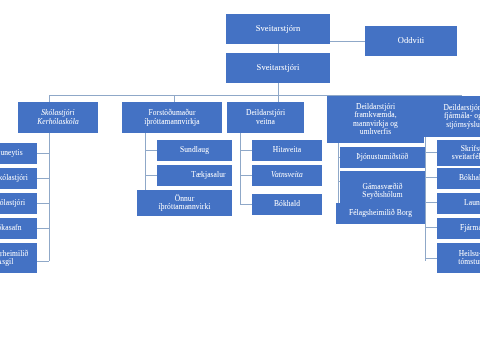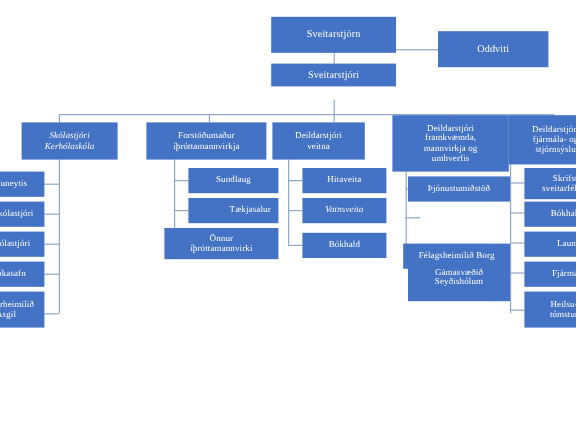--- a/index.html
+++ b/index.html
@@ -89,21 +89,21 @@
   <div class="conn h" style="left:425px; top:152px; width:12px;"></div>
   <div class="conn h" style="left:425px; top:177px; width:12px;"></div>
   <div class="conn h" style="left:425px; top:202px; width:12px;"></div>
   <div class="conn h" style="left:425px; top:227px; width:12px;"></div>
   <div class="conn h" style="left:425px; top:258px; width:12px;"></div>
 
   <div class="node" style="left:226px; top:14px; width:104px; height:30px; font-size:8.5px;">Sveitarstjórn</div>
 
   <div class="node" style="left:365px; top:26px; width:92px; height:30px; font-size:8.5px;">Oddviti</div>
 
-  <div class="node" style="left:226px; top:53px; width:104px; height:19px; font-size:8.5px;">Sveitarstjóri</div>
+  <div class="node" style="left:226px; top:53px; width:104px; height:30px; font-size:8.5px;">Sveitarstjóri</div>
 
   <div class="node" style="left:18px; top:102px; width:80px; height:31px; font-size:7.5px;font-style:italic;">Skólastjóri
 Kerhólaskóla</div>
 
   <div class="node" style="left:122px; top:102px; width:100px; height:31px; font-size:7.5px;">Forstöðumaður
 íþróttamannvirkja</div>
 
   <div class="node" style="left:227px; top:102px; width:77px; height:31px; font-size:7.5px;">Deildarstjóri
 veitna</div>
 
@@ -126,21 +126,21 @@
   <div class="node" style="left:157px; top:140px; width:75px; height:21px; font-size:7.5px;">Sundlaug</div>
   <div class="node" style="left:157px; top:165px; width:75px; height:21px; font-size:7.5px;padding-left:31px;">Tækjasalur</div>
   <div class="node" style="left:137px; top:190px; width:95px; height:26px; font-size:7.5px;">Önnur
 íþróttamannvirki</div>
 
   <div class="node" style="left:252px; top:140px; width:70px; height:21px; font-size:7.5px;">Hitaveita</div>
   <div class="node" style="left:252px; top:165px; width:70px; height:21px; font-size:7.5px;font-style:italic;">Vatnsveita</div>
   <div class="node" style="left:252px; top:194px; width:70px; height:21px; font-size:7.5px;">Bókhald</div>
 
   <div class="node" style="left:340px; top:147px; width:85px; height:21px; font-size:7.5px;">Þjónustumiðstöð</div>
-  <div class="node" style="left:340px; top:171px; width:85px; height:40px; font-size:7.5px;margin-top:40px;">Gámasvæðið
+  <div class="node" style="left:340px; top:171px; width:85px; height:40px; font-size:7.5px;">Gámasvæðið
 Seyðishólum</div>
   <div class="node" style="left:336px; top:203px; width:89px; height:21px; font-size:7.5px;">Félagsheimilið Borg</div>
 
   <div class="node" style="left:437px; top:140px; width:78px; height:26px; font-size:7.5px;">Skrifstofa
 sveitarfélagsins</div>
   <div class="node" style="left:437px; top:168px; width:70px; height:21px; font-size:7.5px;">Bókhald</div>
   <div class="node" style="left:437px; top:193px; width:70px; height:21px; font-size:7.5px;">Laun</div>
   <div class="node" style="left:437px; top:218px; width:70px; height:21px; font-size:7.5px;">Fjármál</div>
   <div class="node" style="left:437px; top:243px; width:76px; height:30px; font-size:7.5px;">Heilsu- og
 tómstundir</div>

